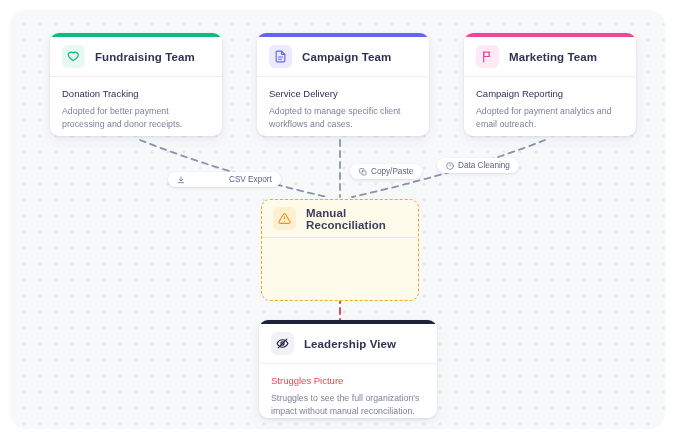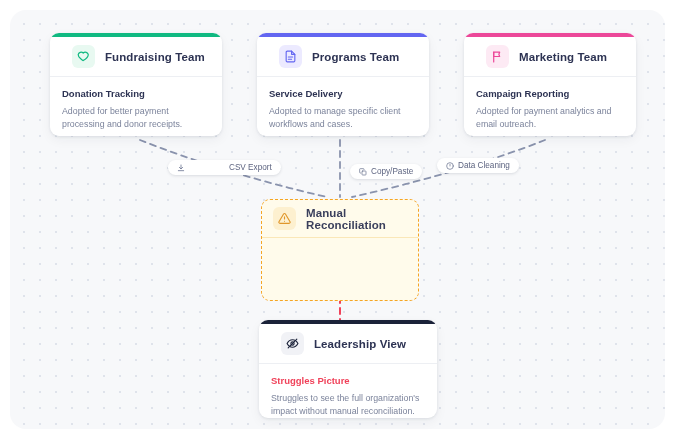--- a/index.html
+++ b/index.html
@@ -24,36 +24,36 @@
   .card {
     position: absolute;
     background: #ffffff;
     border-radius: 9px;
     box-shadow: 0 1px 3px rgba(24,32,56,0.09), 0 4px 12px rgba(24,32,56,0.05);
     overflow: hidden;
   }
   .card-top { height: 4px; width: 100%; }
   .card-head {
     display: flex; align-items: center; gap: 10px;
-    padding: 10px 12px 10px 22px;
+    padding: 10px 12px 10px 12px;
     border-bottom: 1px solid #edeff3;
     height: 40px;
   }
   .icon-box {
     width: 23px; height: 23px; border-radius: 6px;
     display: flex; align-items: center; justify-content: center;
     flex: 0 0 auto;
   }
   .card-title {
     font-size: 11.5px; font-weight: bold; color: #2d3353;
     letter-spacing: 0.1px;
   }
   .card-body { padding: 11px 12px 12px 12px; }
   .body-title {
-    font-size: 9.5px; font-weight: bold; color: #2d3353;
+    font-size: 9.5px; font-weight: normal; color: #2d3353;
     margin-bottom: 6px;
   }
   .body-desc {
     font-size: 8.8px; color: #7b839b; line-height: 1.5;
   }
 
   
   #card-fundraising { left: 50px; top: 33px; width: 172px; height: 103px; }
   #card-programs    { left: 257px; top: 33px; width: 172px; height: 103px; }
   #card-marketing   { left: 464px; top: 33px; width: 172px; height: 103px; }
@@ -82,21 +82,21 @@
     position: absolute;
     display: flex; align-items: center; gap: 4px;
     background: #ffffff;
     border-radius: 10px;
     padding: 3px 9px;
     font-size: 8.2px;
     color: #5d6480;
     box-shadow: 0 1px 3px rgba(24,32,56,0.13);
     white-space: nowrap;
   }
-  #pill-csv { left: 168px; top: 160px; gap: 44px; }
+  #pill-csv { left: 168px; top: 172px; gap: 44px; }
   #pill-copy { left: 350px; top: 164px; }
   #pill-clean { left: 437px; top: 158px; }
   .pill svg { display: block; }
 </style>
 </head>
 <body>
 
 <div id="canvas"></div>
 
 <svg id="svg-layer">
@@ -129,21 +129,21 @@
 <div class="card" id="card-programs">
   <div class="card-top" style="background:#6366f1"></div>
   <div class="card-head">
     <span class="icon-box" style="background:#eceaff">
       <svg width="13" height="13" viewBox="0 0 24 24" fill="none" stroke="#6366f1" stroke-width="2.1" stroke-linecap="round" stroke-linejoin="round">
           <path d="M14 2H6a2 2 0 0 0-2 2v16a2 2 0 0 0 2 2h12a2 2 0 0 0 2-2V8z"></path>
           <path d="M14 2v6h6"></path>
           <path d="M8 13h8M8 17h6"></path>
         </svg>
     </span>
-    <span class="card-title">Programs Team</span>
+    <span class="card-title">Campaign Team</span>
   </div>
   <div class="card-body">
     <div class="body-title">Service Delivery</div>
     <div class="body-desc">Adopted to manage specific client workflows and cases.</div>
   </div>
 </div>
 
 <div class="card" id="card-marketing">
   <div class="card-top" style="background:#ec4899"></div>
   <div class="card-head">

